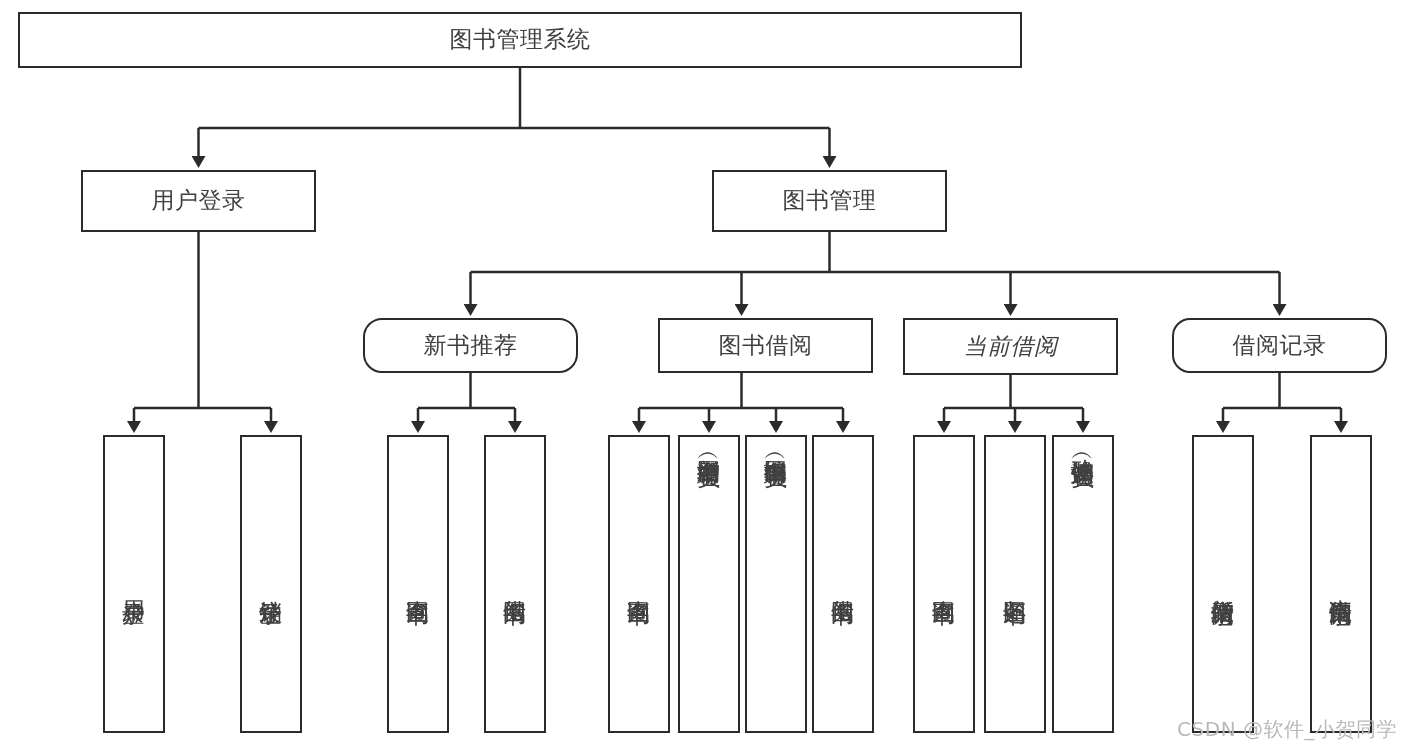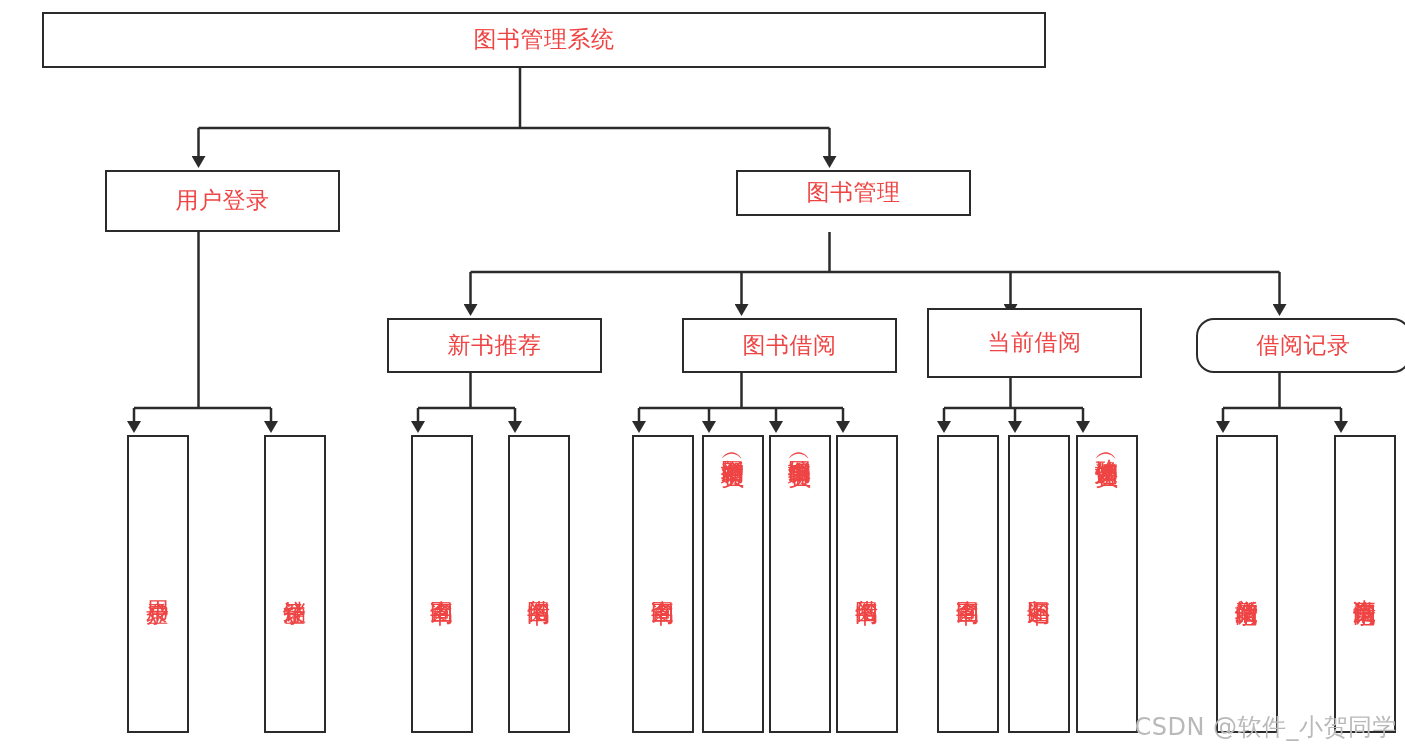--- a/index.html
+++ b/index.html
@@ -24,22 +24,21 @@
     pointer-events: none;
   }
   .node {
     position: absolute;
     box-sizing: border-box;
     border: 2.5px solid #2b2b2b;
     background: #ffffff;
     display: flex;
     align-items: center;
     justify-content: center;
-    color: #ef4444;
-    margin-left: 24px;
+    color: #404040;
   }
   .node.horiz {
     flex-direction: row;
   }
   .node.vert {
     align-items: flex-start;
     justify-content: center;
     padding-top: 4px;
   }
   .label-h {
@@ -57,21 +56,21 @@
     white-space: nowrap;
   }
   .node.vert.centered {
     align-items: center;
     padding-top: 0;
   }
   .watermark {
     position: absolute;
     right: 8px;
     bottom: 4px;
-    font-size: 24px;
+    font-size: 20px;
     color: #b9b9b9;
     white-space: nowrap;
     letter-spacing: 0.5px;
   }
 </style>
 </head>
 <body>
 
 <div id="diagram-root">
 
@@ -118,30 +117,30 @@
       </g>
   </svg>
 
   <div id="node-layer">
       <div class="node horiz" style="left: 18px; top: 12px; width: 1004px; height: 56px;">
         <span class="label-h">图书管理系统</span>
       </div>
       <div class="node horiz" style="left: 81px; top: 170px; width: 235px; height: 62px;">
         <span class="label-h">用户登录</span>
       </div>
-      <div class="node horiz" style="left: 712px; top: 170px; width: 235px; height: 46px; text-align: center;">
+      <div class="node horiz" style="left: 712px; top: 170px; width: 235px; height: 62px; text-align: center;">
         <span class="label-h">图书管理</span>
       </div>
-      <div class="node horiz" style="left: 363px; top: 318px; width: 215px; height: 55px;">
+      <div class="node horiz" style="left: 363px; top: 318px; width: 215px; height: 55px; border-radius: 19px;">
         <span class="label-h">新书推荐</span>
       </div>
       <div class="node horiz" style="left: 658px; top: 318px; width: 215px; height: 55px;">
         <span class="label-h">图书借阅</span>
       </div>
-      <div class="node horiz" style="left: 903px; top: 308px; width: 215px; height: 70px;">
+      <div class="node horiz" style="left: 903px; top: 318px; width: 215px; height: 57px; font-style: italic;">
         <span class="label-h">当前借阅</span>
       </div>
       <div class="node horiz" style="left: 1172px; top: 318px; width: 215px; height: 55px; border-radius: 18px;">
         <span class="label-h">借阅记录</span>
       </div>
       <div class="node vert centered" style="left: 103px; top: 435px; width: 62px; height: 298px;">
         <span class="label-v">用户登录</span>
       </div>
       <div class="node vert centered" style="left: 240px; top: 435px; width: 62px; height: 298px;">
         <span class="label-v">注销登录</span>

